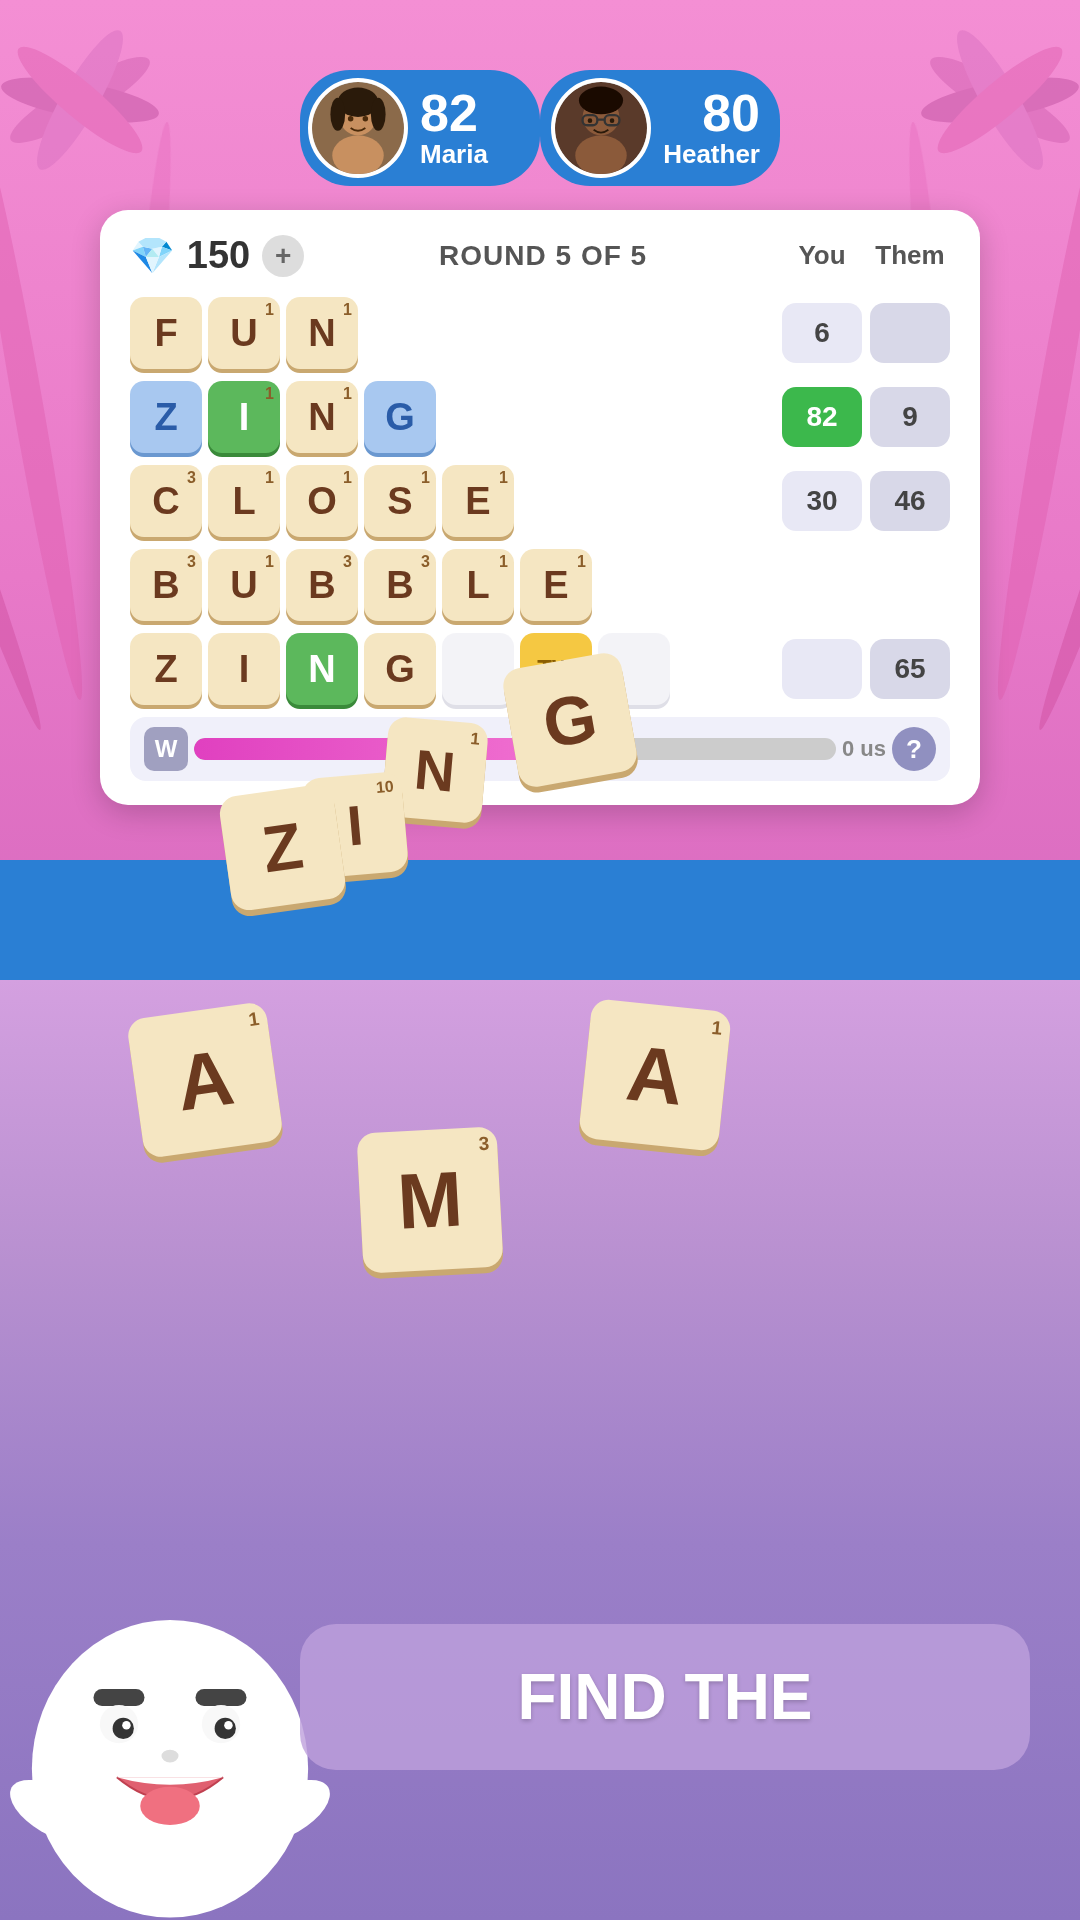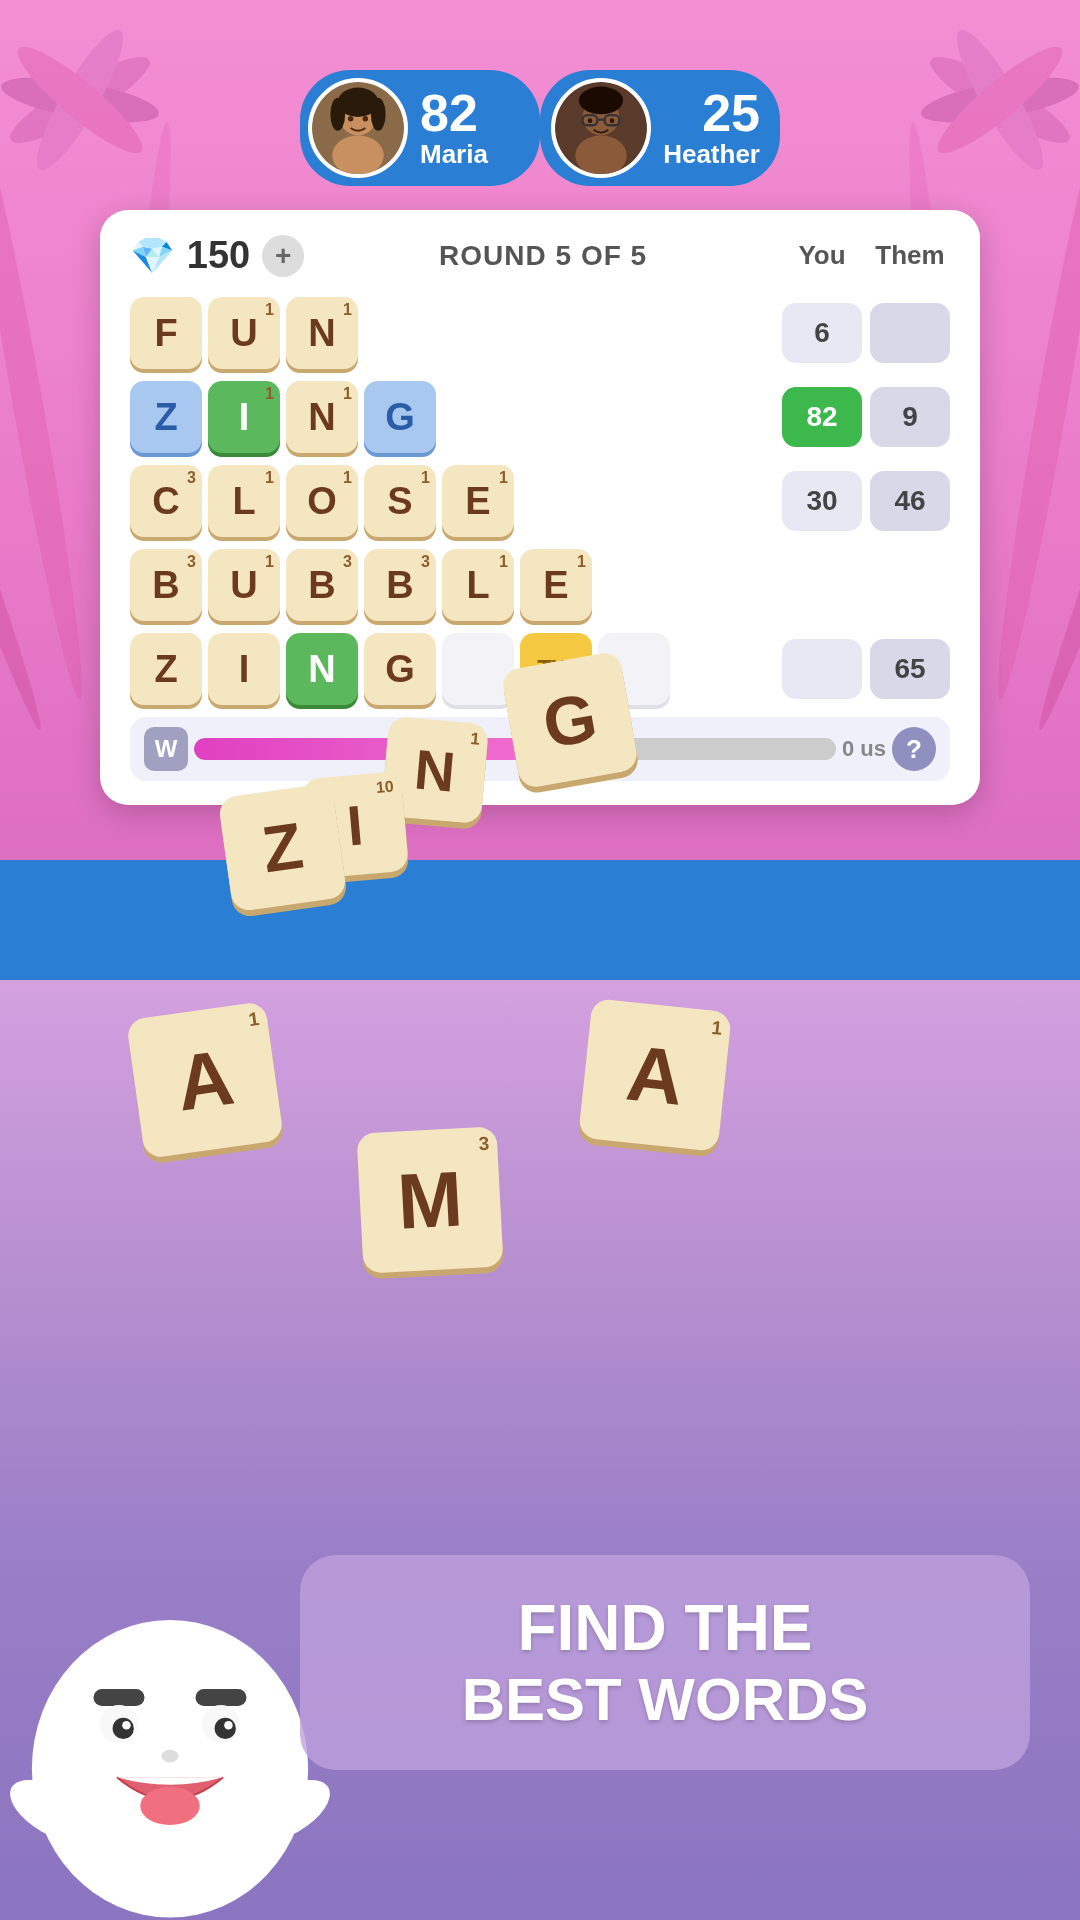--- a/index.html
+++ b/index.html
@@ -385,21 +385,21 @@
     </div>
     <div class="player-info">
       <span class="player-score">82</span>
       <span class="player-name">Maria</span>
     </div>
   </div>
 
 
   <div class="player-badge right">
     <div class="player-info">
-      <span class="player-score">25</span>
+      <span class="player-score">80</span>
       <span class="player-name">Heather</span>
     </div>
     <div class="avatar-wrap">
       <svg viewBox="0 0 100 100" xmlns="http://www.w3.org/2000/svg">
         <circle cx="50" cy="50" r="50" fill="#5A3A2A"></circle>
         <circle cx="50" cy="38" r="20" fill="#8B5A3A"></circle>
         <ellipse cx="50" cy="80" rx="28" ry="22" fill="#8B5A3A"></ellipse>
 
         <ellipse cx="50" cy="20" rx="24" ry="15" fill="#1A0A00"></ellipse>
 
@@ -622,14 +622,13 @@
 
     <path d="M 110 268 Q 160 310 210 268" fill="#e06070" stroke="#c04050" stroke-width="2"></path>
     <path d="M 110 268 Q 160 282 210 268" fill="white"></path>
 
     <ellipse cx="160" cy="295" rx="28" ry="18" fill="#f07080"></ellipse>
   </svg>
 </div>
 
 <div class="speech-bubble" style="position:absolute;bottom:150px;left:300px;right:50px;background:rgba(190,160,220,0.8);border-radius:36px;padding:36px 44px;z-index:16;">
   <div class="speech-text-line1">FIND THE</div>
-  <div class="speech-text-line2">BEST WORDS</div>
 </div>
 
 </body></html>

